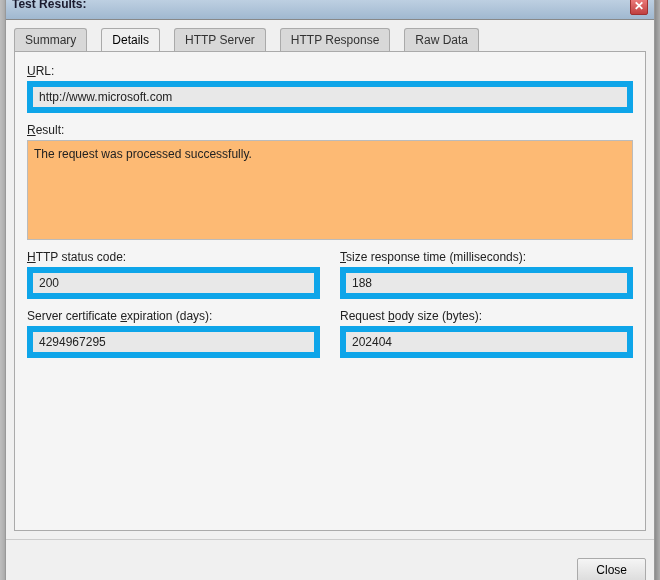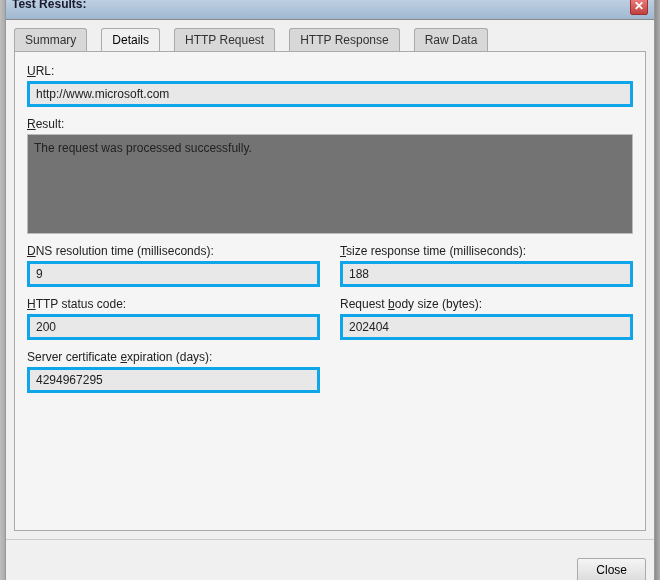--- a/index.html
+++ b/index.html
@@ -106,30 +106,30 @@
       margin-bottom: 3px;
       font-size: 12px;
     }
 
     .field-label u {
       text-decoration: underline;
     }
 
     .field-value {
       background: #e8e8e8;
-      border: 3px solid #0ea5e9;
+      border: 6px solid #0ea5e9;
       padding: 3px 6px;
       width: 100%;
       font-size: 12px;
       color: #222;
       margin-bottom: 10px;
     }
 
     .result-box {
-      background: #737373;
+      background: #fdba74;
       border: 1px solid #bbb;
       padding: 6px;
       width: 100%;
       height: 100px;
       font-size: 12px;
       color: #222;
       margin-bottom: 10px;
       vertical-align: top;
       overflow: auto;
     }
@@ -177,21 +177,21 @@
 
   <div class="window-content">
     <div class="tab-bar">
       <div class="tab">
         <span>Summary</span>
       </div>
       <div class="tab active">
         <span>Details</span>
       </div>
       <div class="tab">
-        <span>HTTP Request</span>
+        <span>HTTP Server</span>
       </div>
       <div class="tab">
         <span>HTTP Response</span>
       </div>
       <div class="tab">
         <span>Raw Data</span>
       </div>
     </div>
 
     <div class="tab-content">
@@ -207,26 +207,20 @@
         <div class="field-label">
           <u>R</u><span>esult:</span>
         </div>
         <div class="result-box">
           <span>The request was processed successfully.</span>
         </div>
       </div>
 
       <div class="two-col">
         <div>
-          <div class="field-group">
-            <div class="field-label">
-              <u>D</u><span>NS resolution time (milliseconds):</span>
-            </div>
-            <div class="field-value">9</div>
-          </div>
           <div class="field-group">
             <div class="field-label">
               <u>H</u><span>TTP status code:</span>
             </div>
             <div class="field-value">200</div>
           </div>
           <div class="field-group">
             <div class="field-label">
               <span>Server certificate </span><u>e</u><span>xpiration (days):</span>
             </div>

